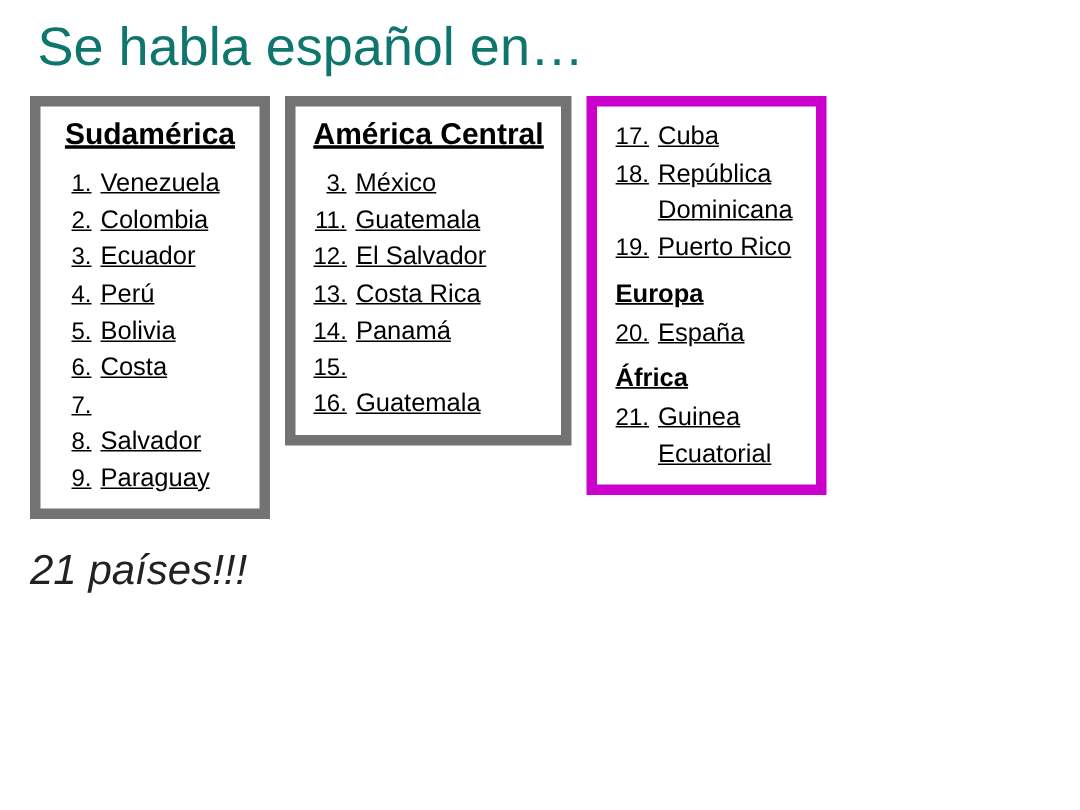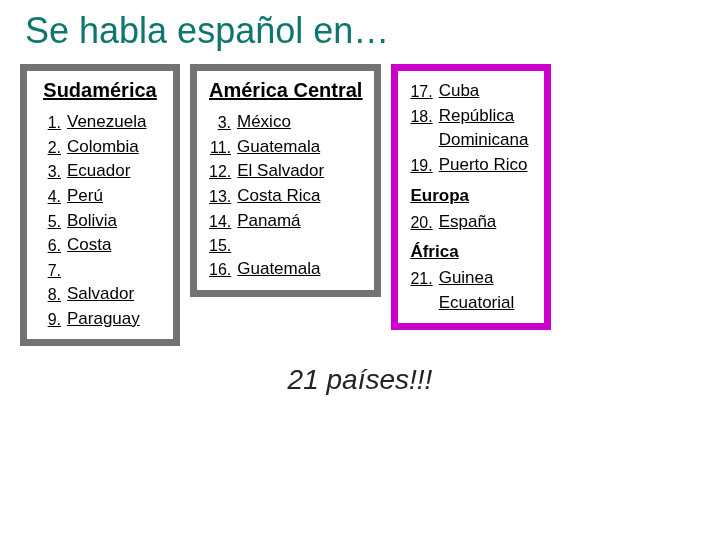--- a/index.html
+++ b/index.html
@@ -73,21 +73,20 @@
 
     .subsection-title {
       font-size: 17px;
       font-weight: bold;
       text-decoration: underline;
       margin-top: 8px;
       margin-bottom: 4px;
     }
 
     .footer-text {
-      text-align: center;
       font-size: 28px;
       font-style: italic;
       margin-top: 18px;
       color: #222;
     }
   </style>
 </head>
 <body>
 
 <div class="page">

